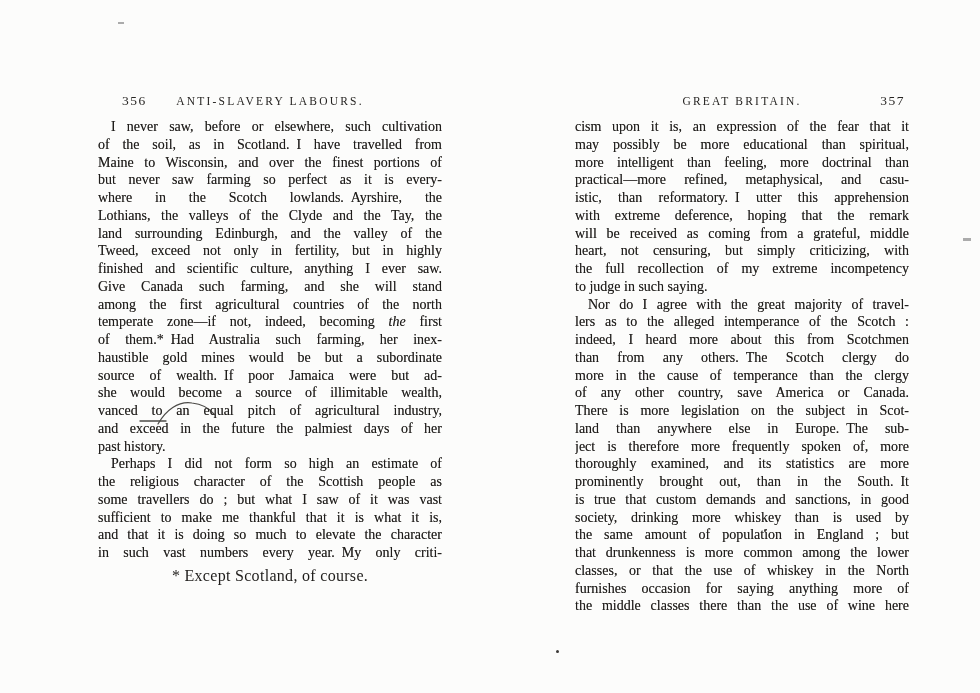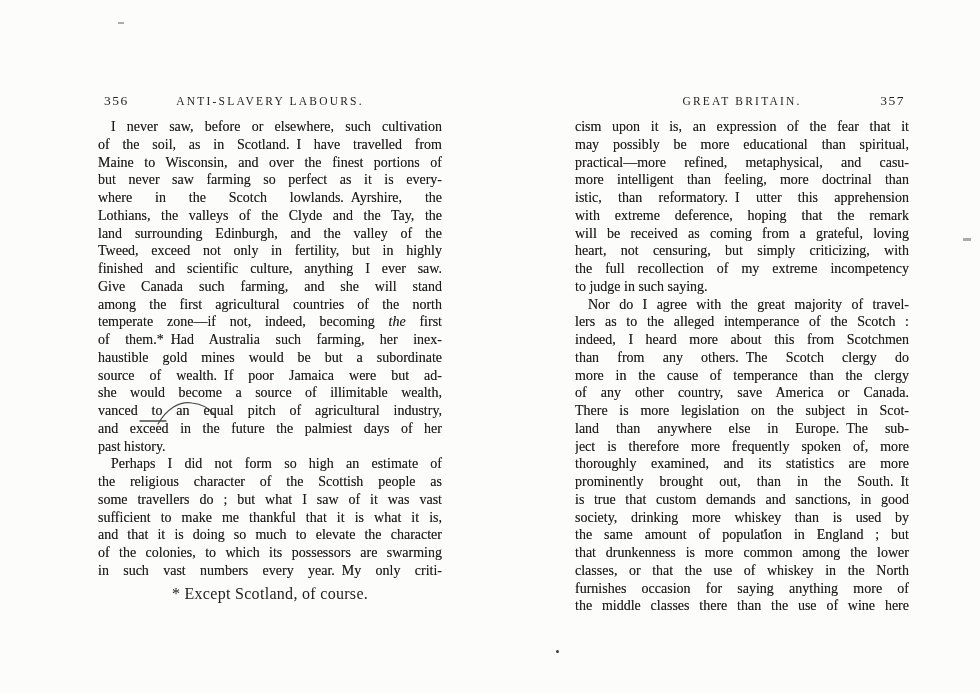--- a/index.html
+++ b/index.html
@@ -9,21 +9,21 @@
     background:#fcfcfb;
     color:#1f1d1b;
     font-family:"Liberation Serif","DejaVu Serif",serif;
     overflow:hidden;
   }
   .page{position:absolute;top:95px;}
   .page-left{left:98px;width:344px;}
   .page-right{left:575px;width:334px;}
   .running-head{position:relative;height:14px;font-size:11.5px;letter-spacing:2.2px;text-align:center;white-space:nowrap;color:#262422;}
   .pagenum{position:absolute;top:-2px;font-size:13.5px;letter-spacing:1.5px;}
-  .page-left .pagenum{left:6px;}
+  .page-left .pagenum{left:24px;}
   .page-right .pagenum{right:4px;}
   .body-text{margin-top:9px;font-size:14px;line-height:17.75px;text-shadow:0 0 0.3px rgba(32,29,26,0.55);}
   .line{height:17.75px;overflow:hidden;text-align:justify;text-align-last:justify;}
   .line.para-end{text-align-last:left;}
   .line.indent{text-indent:13px;}
   .footnote{margin-top:5px;font-size:16px;text-align:center;letter-spacing:0.3px;}
   .penmark{position:absolute;left:28px;top:302px;pointer-events:none;opacity:0.85;}
   .speck{position:absolute;}
   .speck.dash{background:#ababab;}
   .speck.dot{background:#3c3a38;border-radius:50%;}
@@ -56,43 +56,42 @@
         <div class="line">source of wealth. If poor Jamaica were but ad-</div>
         <div class="line">she would become a source of illimitable wealth,</div>
         <div class="line">vanced to an equal pitch of agricultural industry,</div>
         <div class="line">and exceed in the future the palmiest days of her</div>
         <div class="line para-end">past history.</div>
         <div class="line indent">Perhaps I did not form so high an estimate of</div>
         <div class="line">the religious character of the Scottish people as</div>
         <div class="line">some travellers do ; but what I saw of it was vast</div>
         <div class="line">sufficient to make me thankful that it is what it is,</div>
         <div class="line">and that it is doing so much to elevate the character</div>
-        <div class="line">of the colonies, to which its possessors are swarming</div>
         <div class="line">in such vast numbers every year. My only criti-</div>
       </div>
     <div class="footnote">* Except Scotland, of course.</div>
     <svg class="penmark" width="92" height="30" viewBox="0 0 92 30" aria-hidden="true">
       <path d="M14 24 L40 24" stroke="#2e2c29" stroke-width="1.3" fill="none" stroke-linecap="round"></path>
       <path d="M32 27 C 40 13, 52 4, 66 6 C 75 7, 83 11, 88 17" stroke="#2e2c29" stroke-width="1.2" fill="none" stroke-linecap="round"></path>
     </svg>
   </div>
 
   <div class="page page-right">
     <div class="running-head">
       <span>GREAT BRITAIN.</span>
       <span class="pagenum">357</span>
     </div>
     <div class="body-text" id="right-body">
         <div class="line">cism upon it is, an expression of the fear that it</div>
         <div class="line">may possibly be more educational than spiritual,</div>
+        <div class="line">more intelligent than feeling, more doctrinal than</div>
         <div class="line">practical—more refined, metaphysical, and casu-</div>
-        <div class="line">more intelligent than feeling, more doctrinal than</div>
         <div class="line">istic, than reformatory. I utter this apprehension</div>
         <div class="line">with extreme deference, hoping that the remark</div>
-        <div class="line">will be received as coming from a grateful, loving</div>
+        <div class="line">will be received as coming from a grateful, middle</div>
         <div class="line">heart, not censuring, but simply criticizing, with</div>
         <div class="line">the full recollection of my extreme incompetency</div>
         <div class="line para-end">to judge in such saying.</div>
         <div class="line indent">Nor do I agree with the great majority of travel-</div>
         <div class="line">lers as to the alleged intemperance of the Scotch :</div>
         <div class="line">indeed, I heard more about this from Scotchmen</div>
         <div class="line">than from any others. The Scotch clergy do</div>
         <div class="line">more in the cause of temperance than the clergy</div>
         <div class="line">of any other country, save America or Canada.</div>
         <div class="line">There is more legislation on the subject in Scot-</div>

